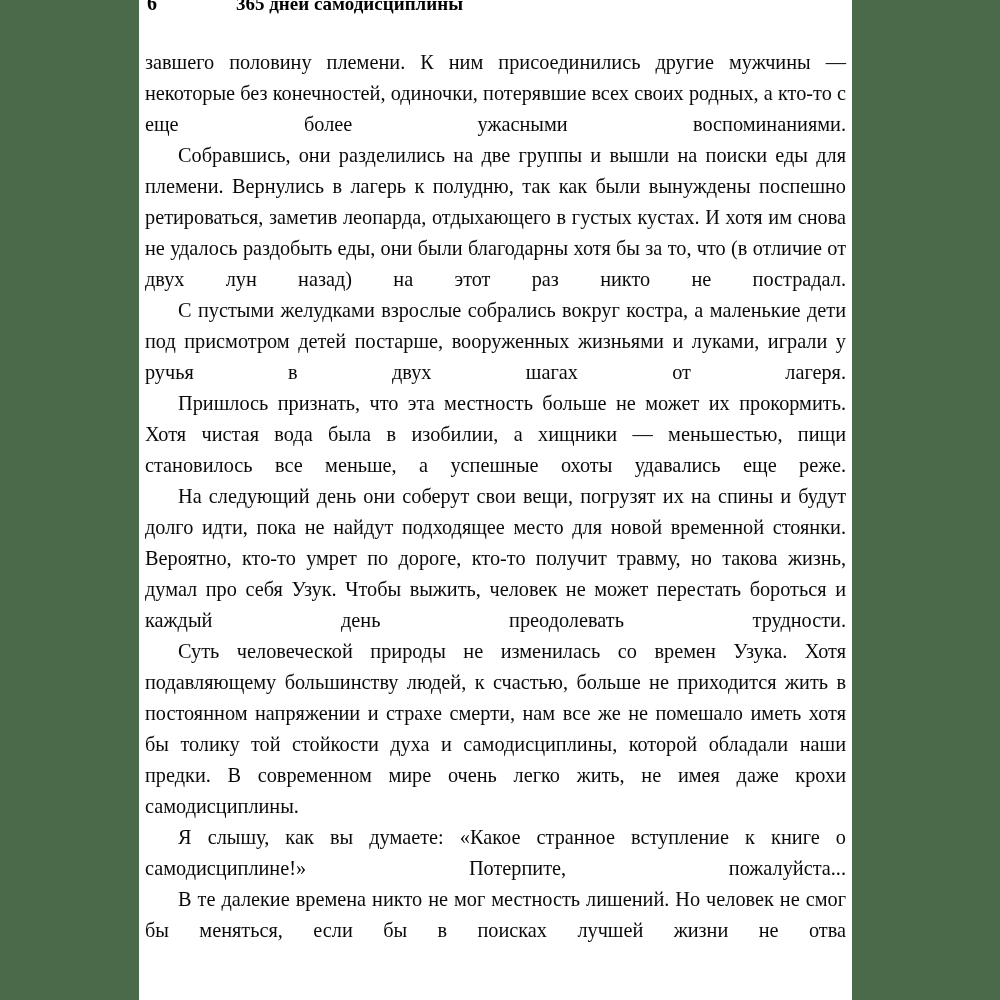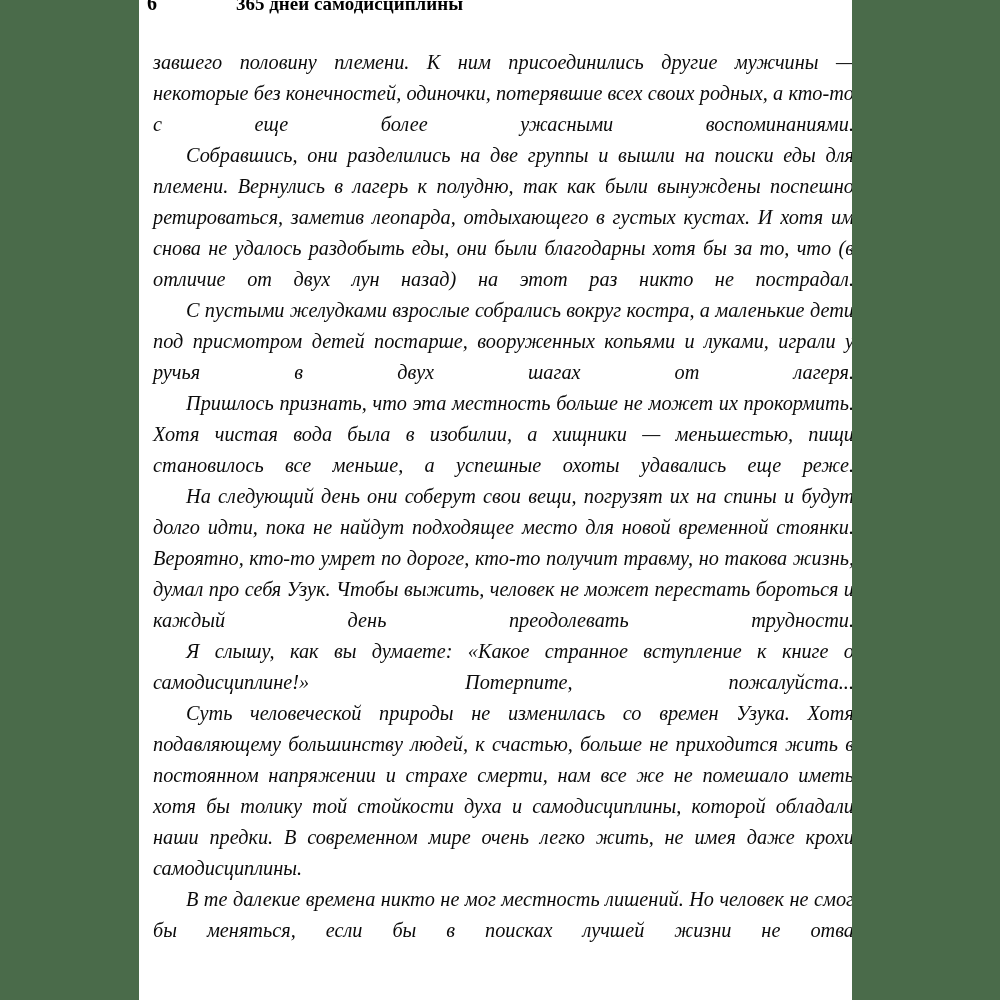--- a/index.html
+++ b/index.html
@@ -55,24 +55,23 @@
     top: 1px;
     font-size: 19px;
     font-weight: bold;
     color: #000;
     white-space: nowrap;
   }
 
   
   #text-block {
     position: absolute;
-    left: 14px;
+    left: 6px;
     top: 47px;
     width: 701px;
-    font-style: italic;
   }
 
   #text-block p {
     margin: 0;
     text-align: justify;
     text-align-last: left;
     font-size: 20.3px;
     line-height: 31px;
     color: #0a0a0a;
     text-indent: 33px;
@@ -95,22 +94,22 @@
   <div id="page-sheet" style="background: rgb(255, 255, 255);">
 
     <div id="running-head">
       <span id="folio">6</span>
       <span id="head-title">365 дней самодисциплины</span>
     </div>
 
     <div id="text-block" style="color: rgb(10, 10, 10);">
       <p class="cont lastline">завшего половину племени. К ним присоединились другие муж­чины — некоторые без конечностей, одиночки, потерявшие всех своих родных, а кто-то с еще более ужасными воспоминаниями.</p>
       <p class="lastline">Собравшись, они разделились на две группы и вышли на поиски еды для племени. Вернулись в лагерь к полудню, так как были вы­нуждены поспешно ретироваться, заметив леопарда, отдыхающего в густых кустах. И хотя им снова не удалось раздобыть еды, они были благодарны хотя бы за то, что (в отличие от двух лун назад) на этот раз никто не пострадал.</p>
-      <p class="lastline">С пустыми желудками взрослые собрались вокруг костра, а ма­ленькие дети под присмотром детей постарше, вооруженных копь­ями и луками, играли у ручья в двух шагах от лагеря.</p>
+      <p class="lastline">С пустыми желудками взрослые собрались вокруг костра, а ма­ленькие дети под присмотром детей постарше, вооруженных жизнь­ями и луками, играли у ручья в двух шагах от лагеря.</p>
       <p class="lastline">Пришлось признать, что эта местность больше не может их про­кормить. Хотя чистая вода была в изобилии, а хищники — меньше­стью, пищи становилось все меньше, а успешные охоты удавались еще реже.</p>
       <p class="lastline">На следующий день они соберут свои вещи, погрузят их на спи­ны и будут долго идти, пока не найдут подходящее место для новой временной стоянки. Вероятно, кто-то умрет по дороге, кто-то полу­чит травму, но такова жизнь, думал про себя Узук. Чтобы выжить, человек не может перестать бороться и каждый день преодолевать трудности.</p>
+      <p class="lastline">Суть человеческой природы не изменилась со времен Узука. Хотя подавляющему большинству людей, к счастью, больше не приходится жить в постоянном напряжении и страхе смерти, нам все же не помешало иметь хотя бы толику той стойкости духа и самодисциплины, которой обладали наши предки. В современ­ном мире очень легко жить, не имея даже крохи самодисциплины.</p>
       <p class="lastline">Я слышу, как вы думаете: «Какое странное вступление к книге о самодисциплине!» Потерпите, пожалуйста...</p>
-      <p class="lastline">Суть человеческой природы не изменилась со времен Узука. Хотя подавляющему большинству людей, к счастью, больше не приходится жить в постоянном напряжении и страхе смерти, нам все же не помешало иметь хотя бы толику той стойкости духа и самодисциплины, которой обладали наши предки. В современ­ном мире очень легко жить, не имея даже крохи самодисциплины.</p>
       <p class="lastline">В те далекие времена никто не мог местность лишений. Но чело­век не смог бы меняться, если бы в поисках лучшей жизни не отва­</p>
     </div>
 
   </div>
 </div>
 
 </body></html>

